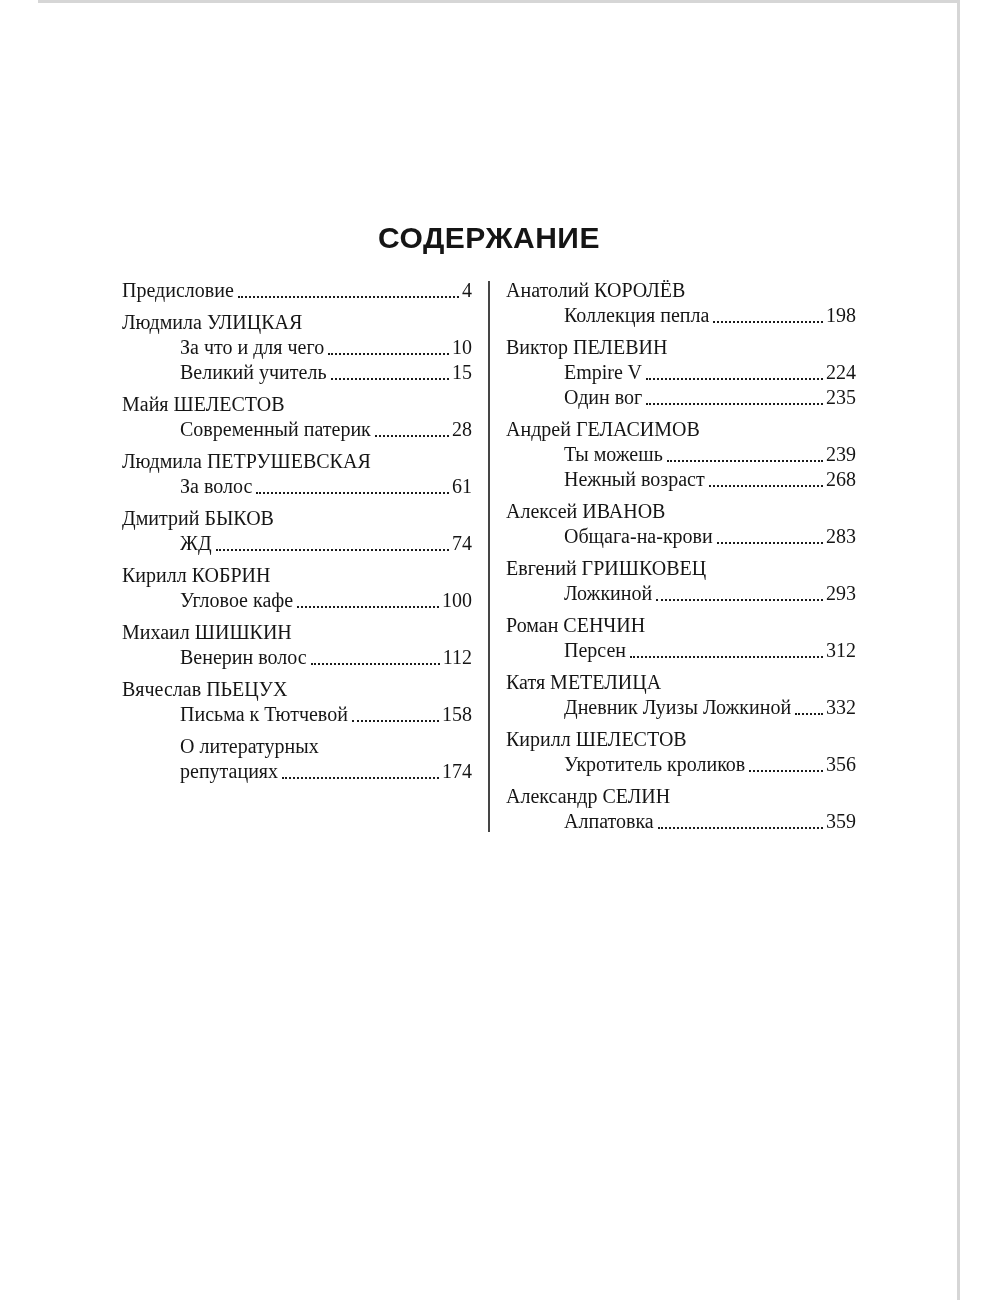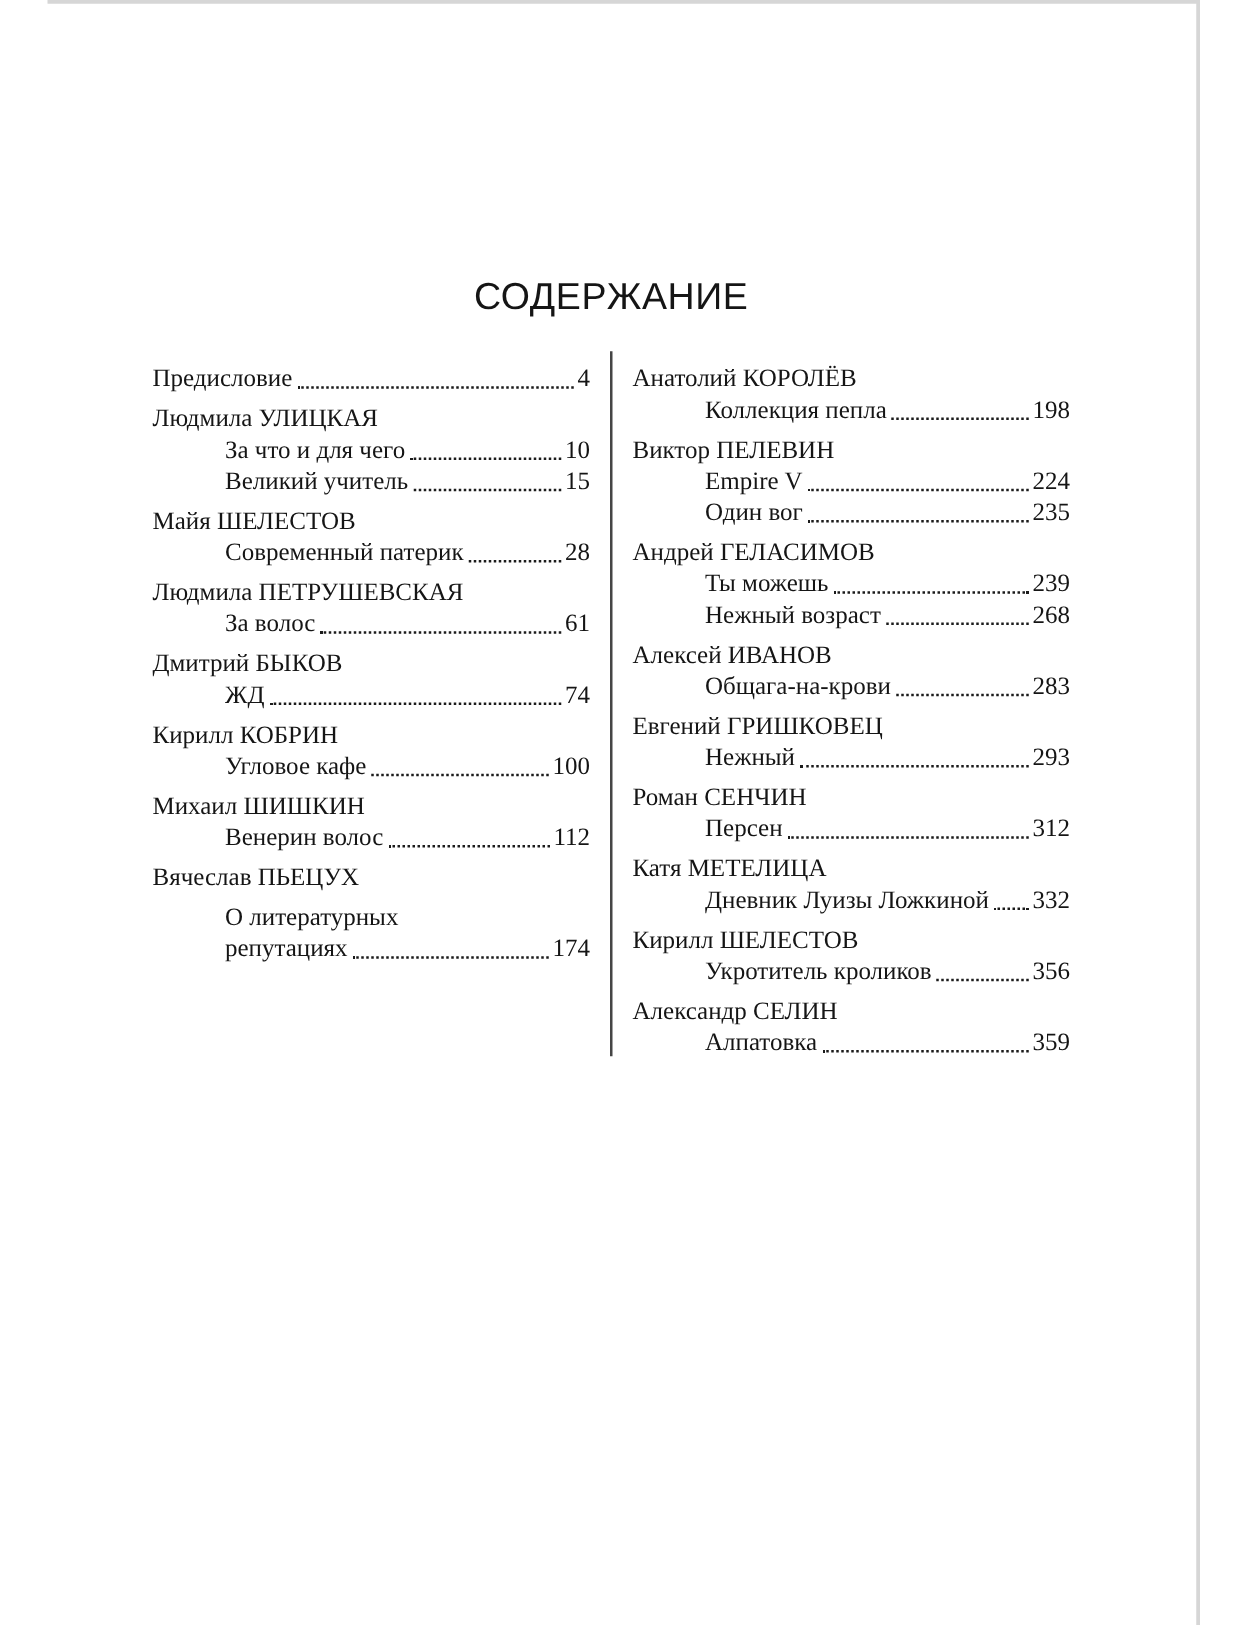--- a/index.html
+++ b/index.html
@@ -17,35 +17,35 @@
   }
   .edge-right {
     position: absolute; top: 0; right: 40px; width: 3px; height: 1300px;
     background: #d6d6d6;
   }
   .content {
     position: absolute; left: 122px; top: 220px; width: 734px;
   }
   .title {
     font-family: "Liberation Sans", sans-serif;
-    font-weight: normal;
+    font-weight: bold;
     font-size: 30px;
     line-height: 36px;
     letter-spacing: 0.5px;
     text-align: center;
     margin: 0 0 22px 0;
   }
   .columns { display: flex; align-items: stretch; }
   .col { flex: 1; font-size: 20px; line-height: 25px; min-width: 0; }
   .divider {
     width: 2px; background: #454545;
     margin: 3px 16px 2px 16px;
   }
   .group { margin-top: 7px; }
-  .group:first-child { margin-top: 13px; }
+  .group:first-child { margin-top: 0; }
   .author { white-space: nowrap; }
   .entry { display: flex; align-items: flex-end; padding-left: 58px; }
   .entry.flush { padding-left: 0; }
   .entry-title { white-space: nowrap; }
   .leader {
     flex: 1 1 auto; min-width: 8px;
     border-bottom: 2px dotted #1b1b1b;
     margin: 0 3px 5px 4px;
   }
   .pagenum { white-space: nowrap; }
@@ -115,20 +115,25 @@
         <div class="group">
           <div class="author">Михаил ШИШКИН</div>
           <div class="entry">
             <span class="entry-title">Венерин волос</span>
             <span class="leader"></span>
             <span class="pagenum">112</span>
           </div>
         </div>
         <div class="group">
           <div class="author">Вячеслав ПЬЕЦУХ</div>
+          <div class="entry">
+            <span class="entry-title">Письма к Тютчевой</span>
+            <span class="leader"></span>
+            <span class="pagenum">158</span>
+          </div>
         </div>
         <div class="group">
           <div class="entry">
             <span class="entry-title">О литературных</span>
           </div>
           <div class="entry">
             <span class="entry-title">репутациях</span>
             <span class="leader"></span>
             <span class="pagenum">174</span>
           </div>
@@ -174,21 +179,21 @@
           <div class="author">Алексей ИВАНОВ</div>
           <div class="entry">
             <span class="entry-title">Общага-на-крови</span>
             <span class="leader"></span>
             <span class="pagenum">283</span>
           </div>
         </div>
         <div class="group">
           <div class="author">Евгений ГРИШКОВЕЦ</div>
           <div class="entry">
-            <span class="entry-title">Нежный</span>
+            <span class="entry-title">Ложкиной</span>
             <span class="leader"></span>
             <span class="pagenum">293</span>
           </div>
         </div>
         <div class="group">
           <div class="author">Роман СЕНЧИН</div>
           <div class="entry">
             <span class="entry-title">Персен</span>
             <span class="leader"></span>
             <span class="pagenum">312</span>

